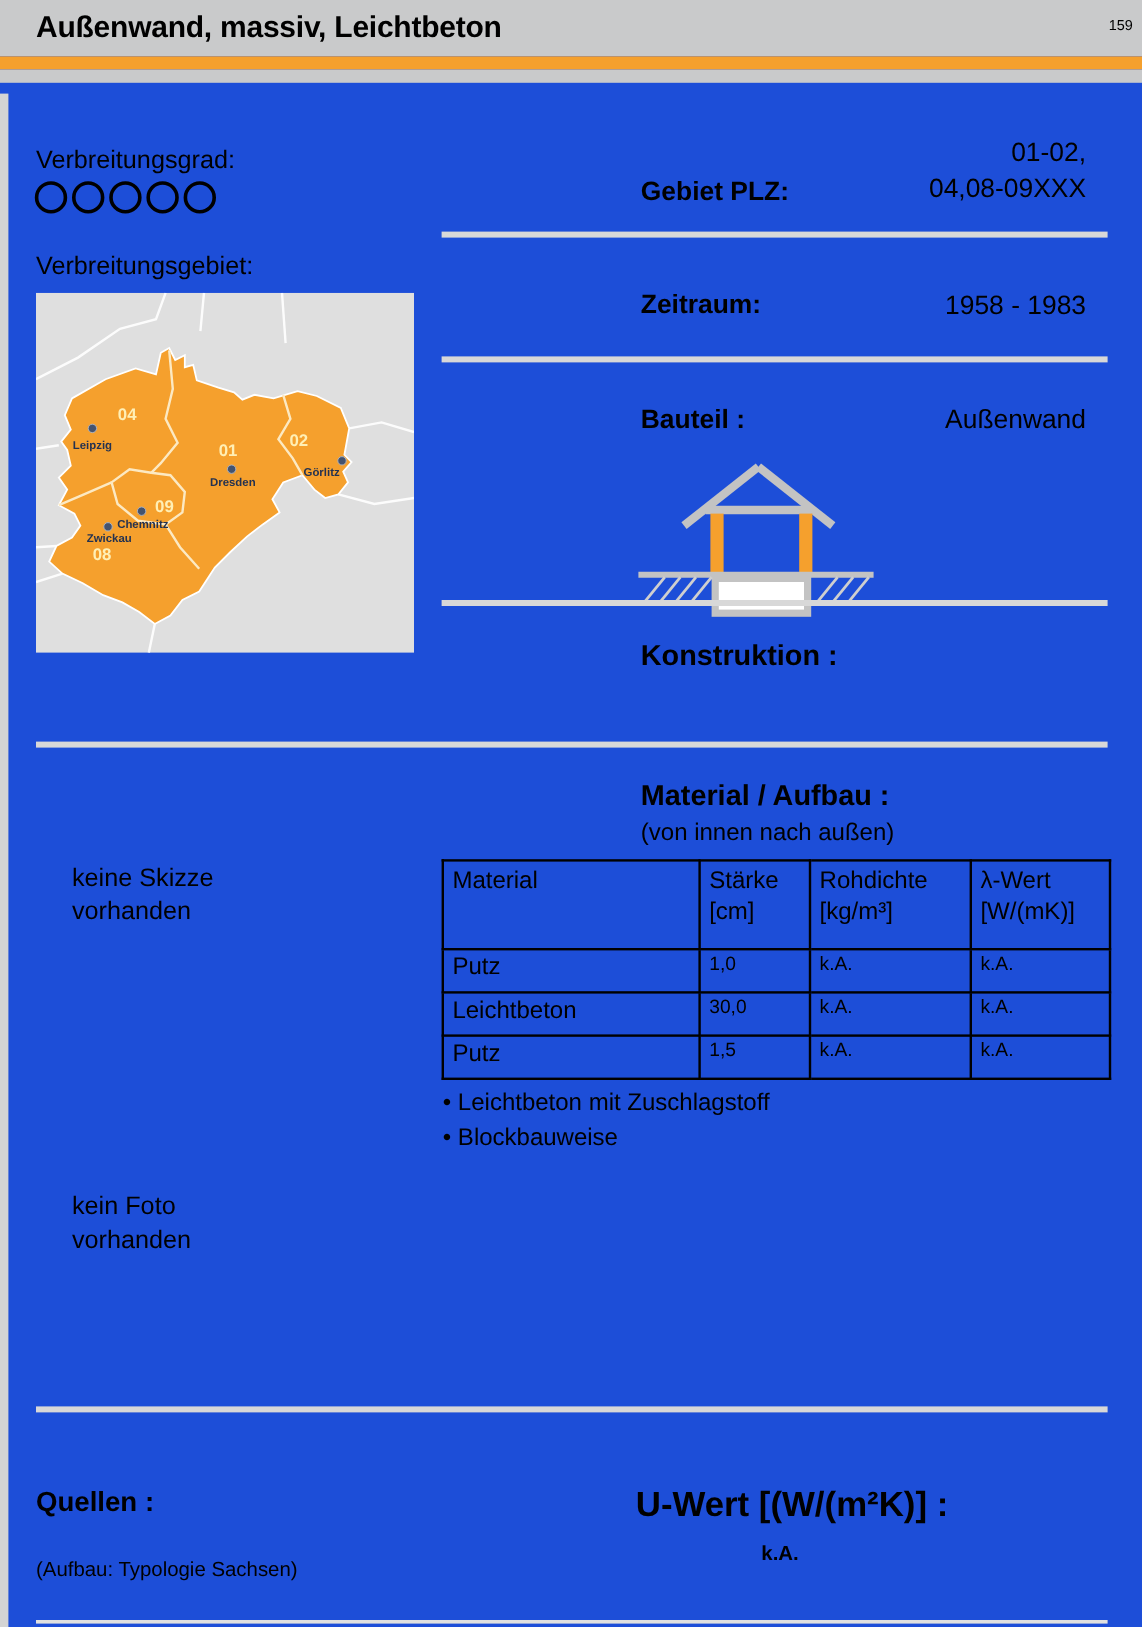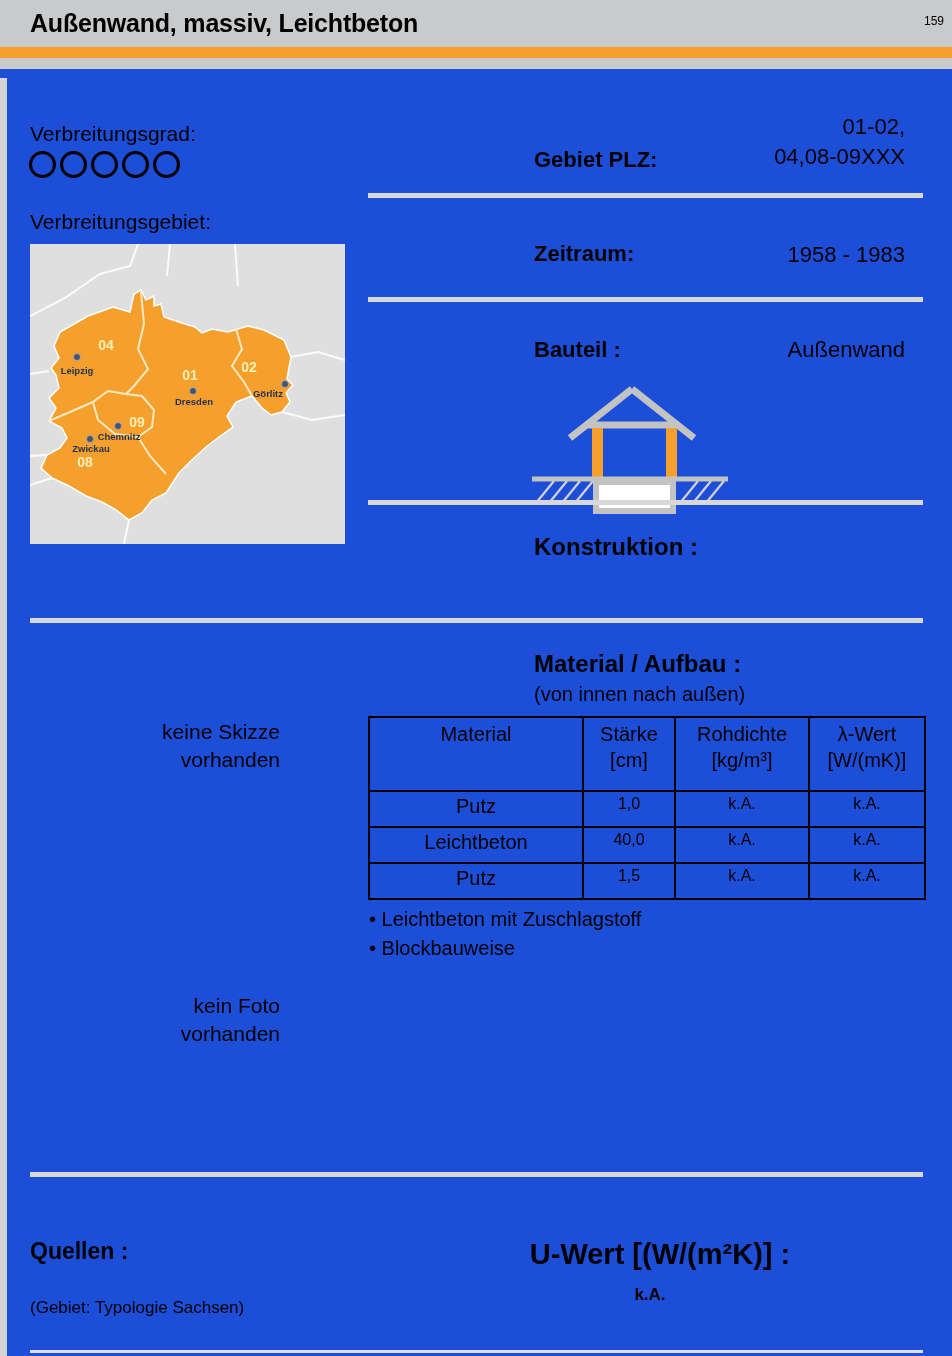--- a/index.html
+++ b/index.html
@@ -17,25 +17,25 @@
   .lbl{font-size:21px;}
   .h-label{font-size:22px;font-weight:bold;}
   .h-value{font-size:22px;text-align:right;white-space:pre-line;line-height:30px;}
   .divider{position:absolute;height:5px;background:#D8D8D8;}
 
   
   .circles{position:absolute;left:29px;top:151px;display:flex;}
   .circle{width:21px;height:21px;border:3.5px solid #000;border-radius:50%;margin-right:4px;}
 
   
-  .center-note{position:absolute;width:220px;text-align:right;font-size:21px;line-height:28px;white-space:pre-line;}
+  .center-note{position:absolute;width:220px;text-align:left;font-size:21px;line-height:28px;white-space:pre-line;}
 
   
   table.mat{position:absolute;left:368px;top:716px;border-collapse:collapse;table-layout:fixed;}
-  table.mat th,table.mat td{border:2.5px solid #000;text-align:center;vertical-align:top;padding:3px 7px;}
+  table.mat th,table.mat td{border:2.5px solid #000;text-align:left;vertical-align:top;padding:3px 7px;}
   table.mat th{font-size:20px;font-weight:normal;white-space:pre-line;line-height:26px;height:66px;}
   table.mat td{font-size:20px;height:28px;}
   table.mat td.small{font-size:16px;}
   .notes{position:absolute;left:369px;top:905px;font-size:20px;line-height:29px;}
 
   .footer-left-h{position:absolute;left:30px;top:1238px;font-size:23px;font-weight:bold;}
   .footer-basis{position:absolute;left:30px;top:1298px;font-size:17px;}
   .uwert-h{position:absolute;left:470px;top:1238px;width:380px;text-align:center;font-size:29px;font-weight:bold;}
   .uwert-v{position:absolute;left:470px;top:1285px;width:360px;text-align:center;font-size:17px;font-weight:bold;}
   .bottom-line{position:absolute;left:30px;top:1350px;width:893px;height:3px;background:#E0E0E0;}
@@ -175,38 +175,38 @@
 [W/(mK)]</th>
     </tr>
     <tr>
       <td>Putz</td>
       <td class="small">1,0</td>
       <td class="small">k.A.</td>
       <td class="small">k.A.</td>
     </tr>
     <tr>
       <td>Leichtbeton</td>
-      <td class="small">40,0</td>
+      <td class="small">30,0</td>
       <td class="small">k.A.</td>
       <td class="small">k.A.</td>
     </tr>
     <tr>
       <td>Putz</td>
       <td class="small">1,5</td>
       <td class="small">k.A.</td>
       <td class="small">k.A.</td>
     </tr>
   </tbody>
     </table>
 
   <div class="notes">
     <div>• Leichtbeton mit Zuschlagstoff</div>
     <div>• Blockbauweise</div>
   </div>
 
   <div class="divider" style="left:30px;top:1172px;width:893px;"></div>
   <div class="footer-left-h">Quellen :</div>
-  <div class="footer-basis">(Gebiet: Typologie Sachsen)</div>
+  <div class="footer-basis">(Aufbau: Typologie Sachsen)</div>
   <div class="uwert-h">U-Wert [(W/(m²K)] :</div>
   <div class="uwert-v">k.A.</div>
   <div class="bottom-line"></div>
 
 </div>
 
 </body></html>

